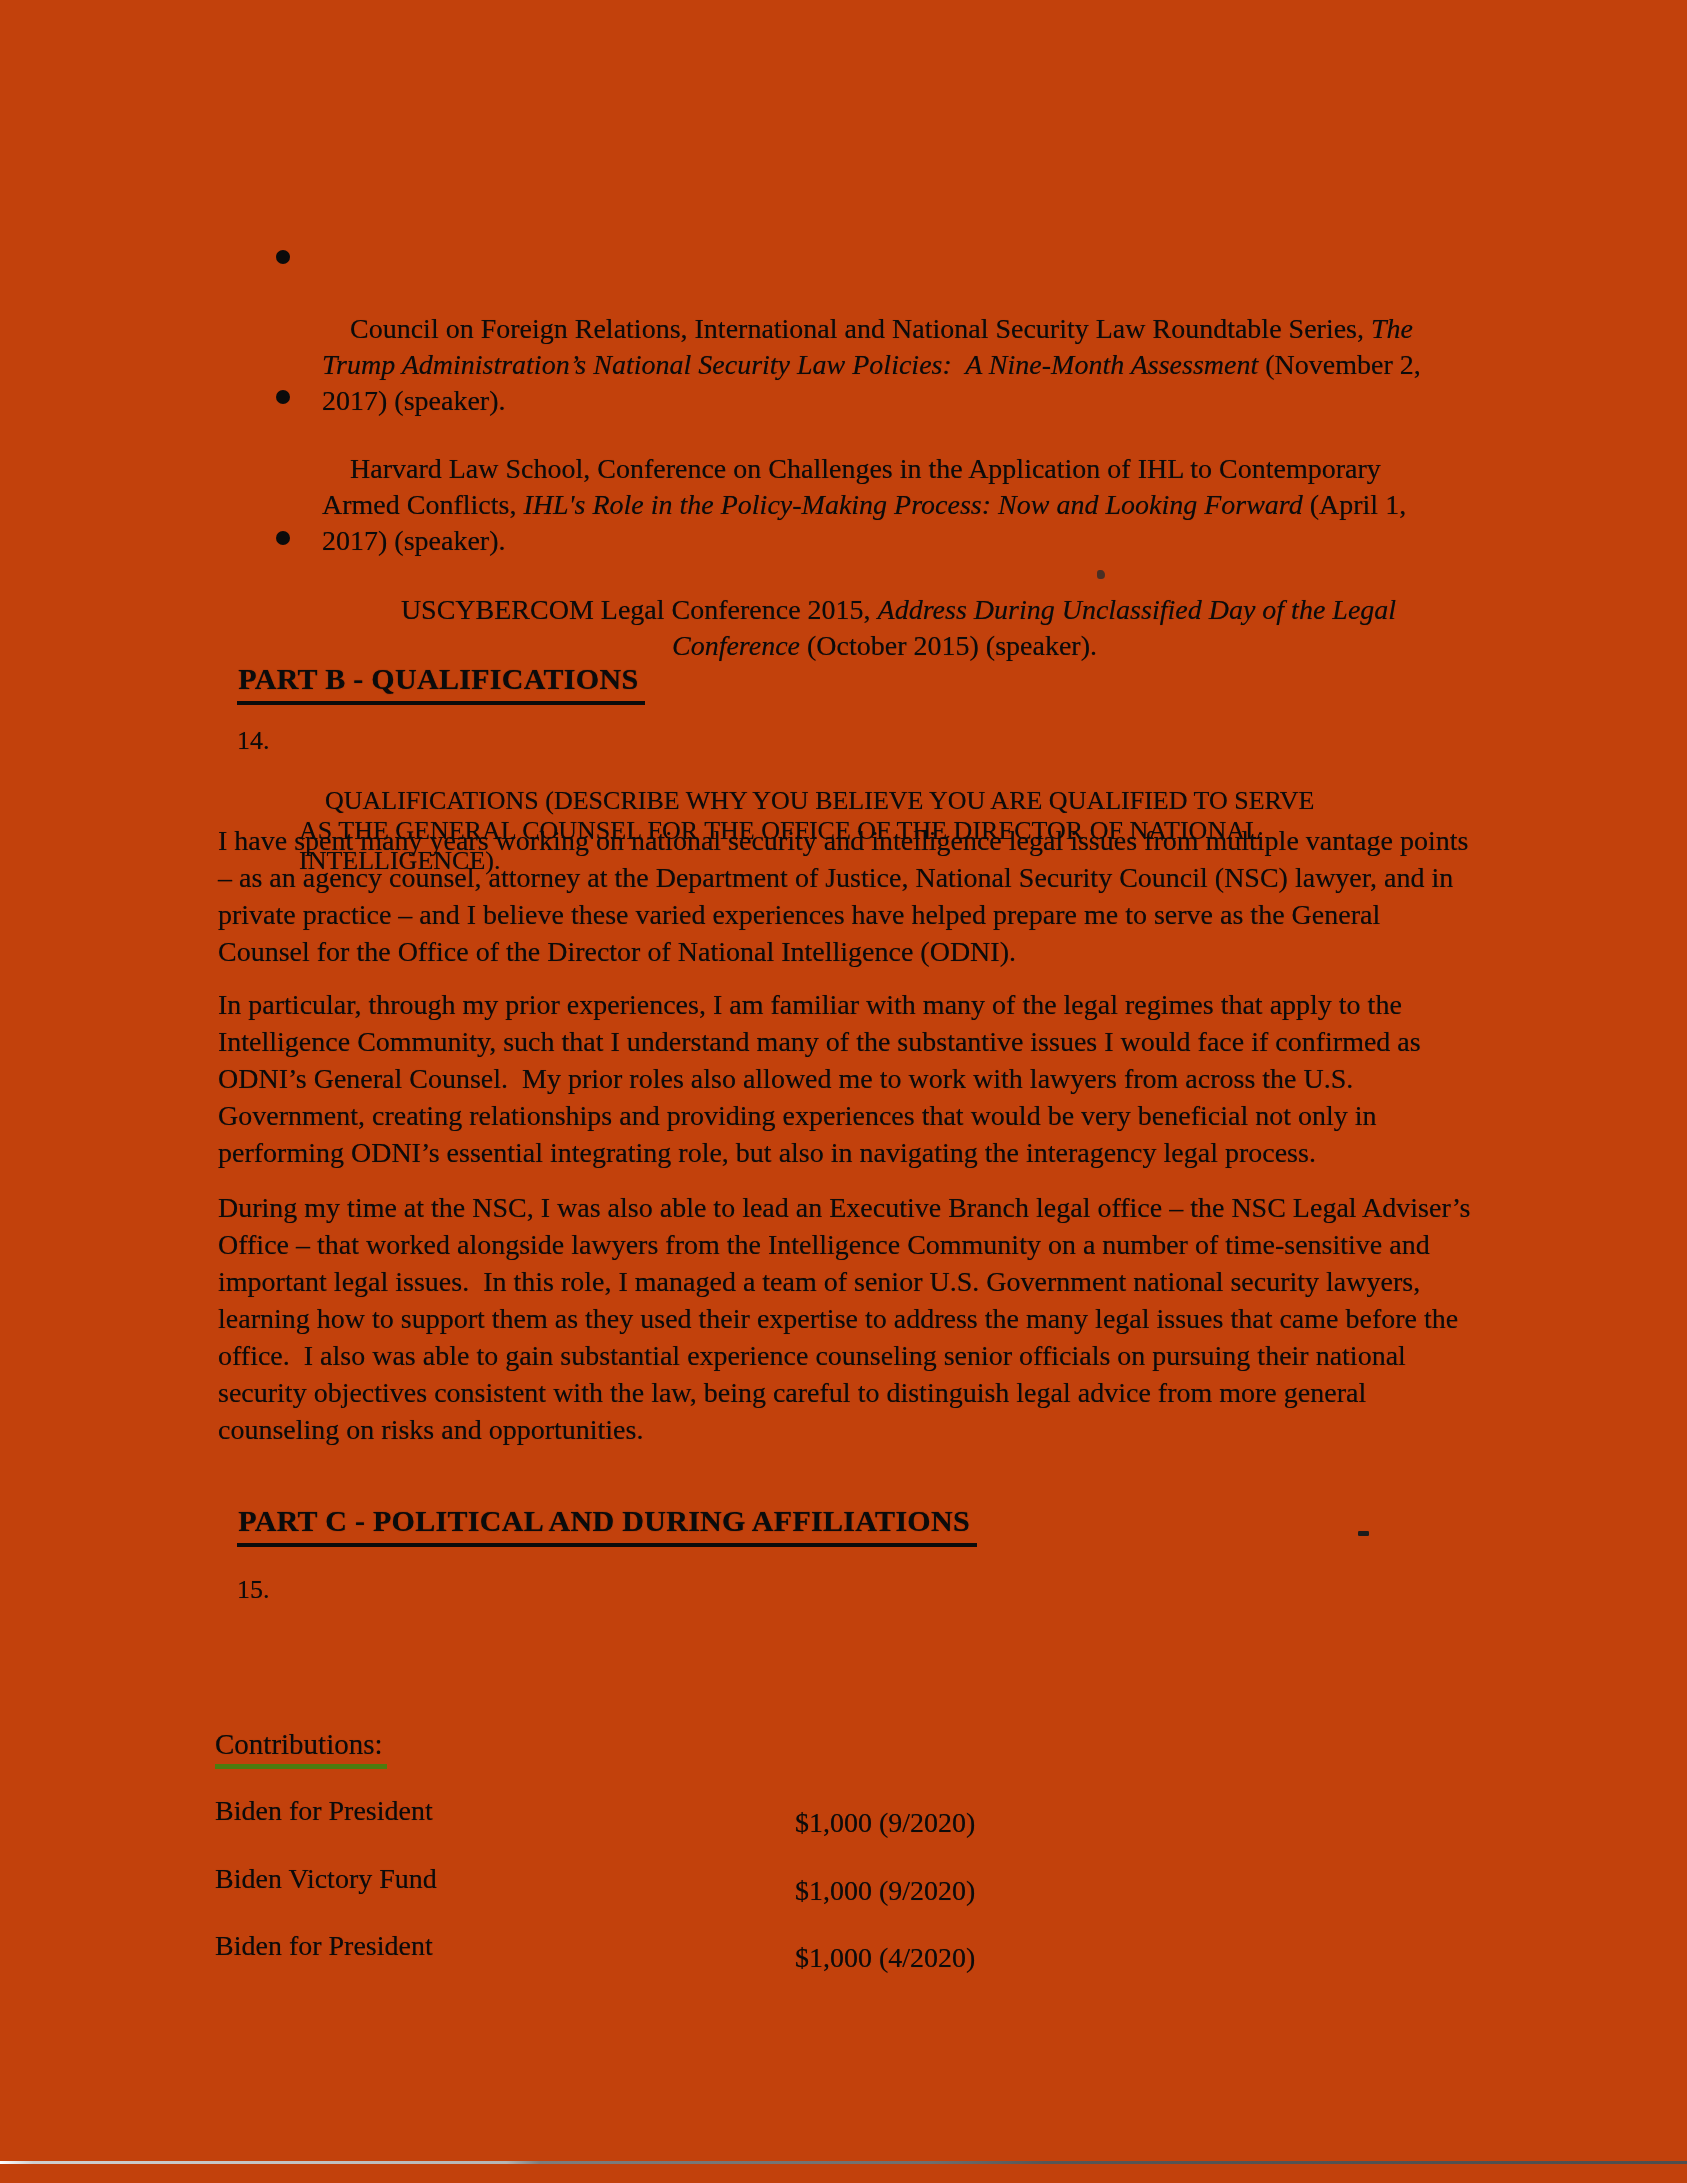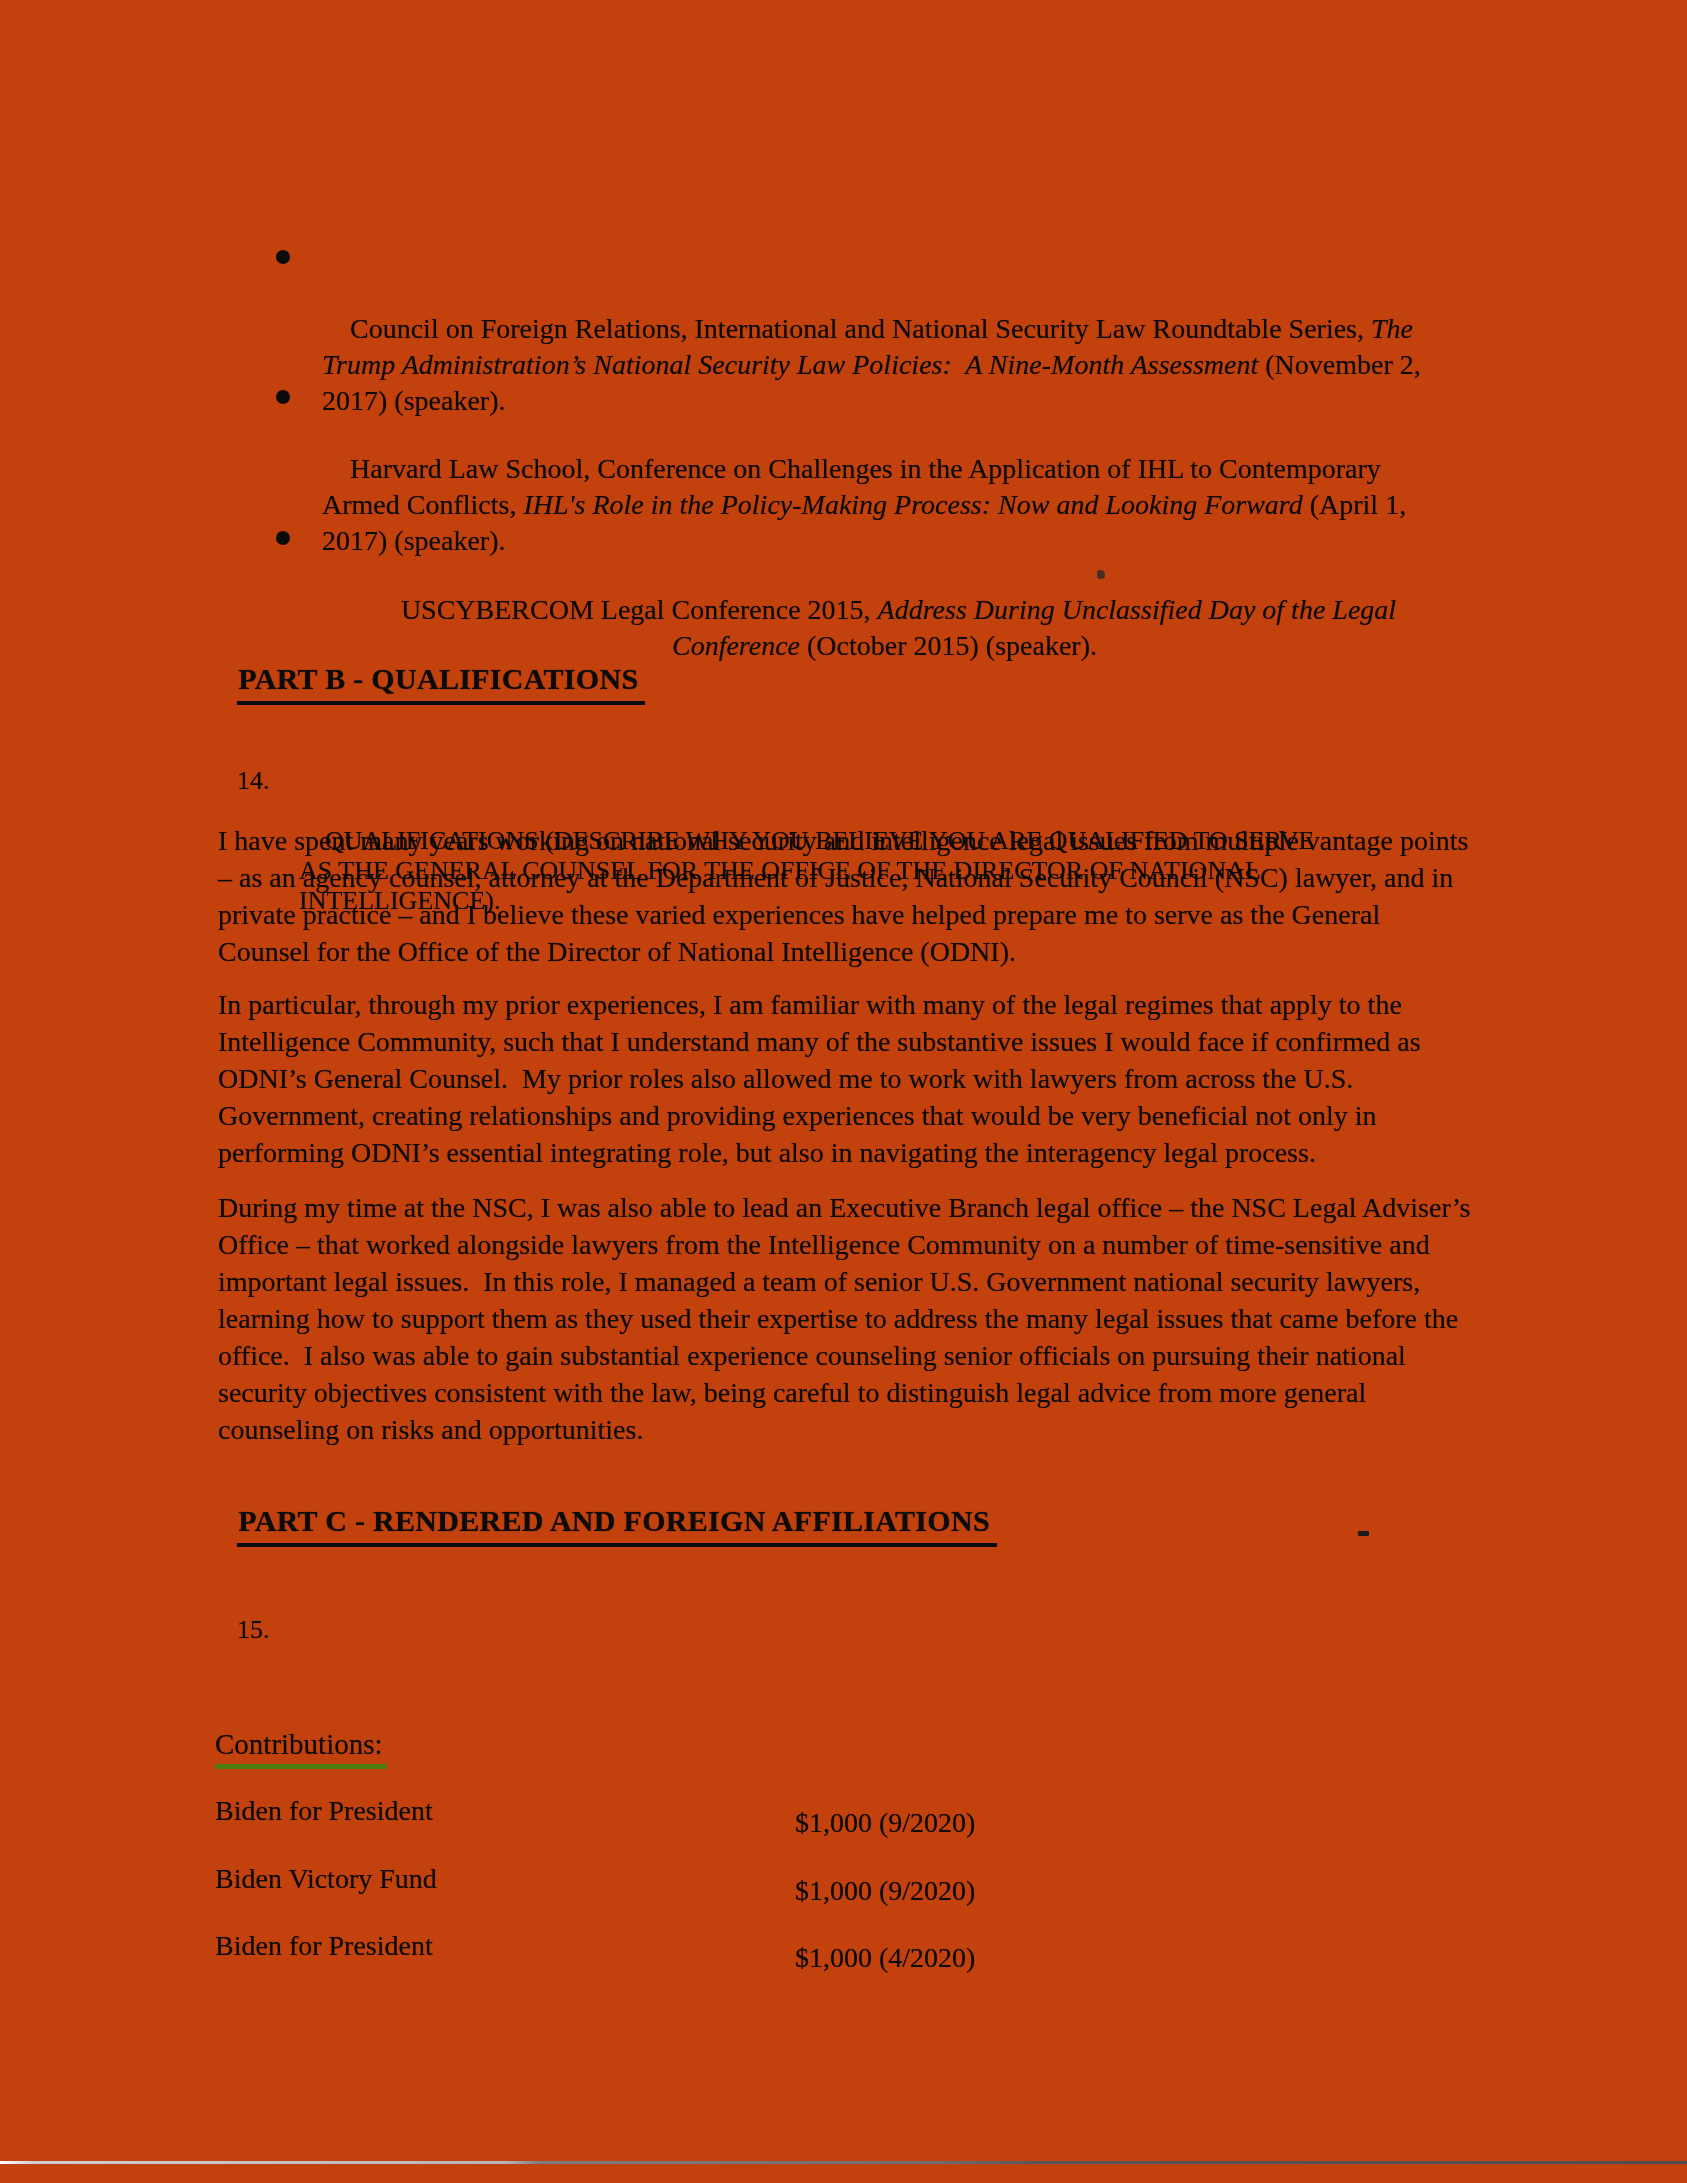--- a/index.html
+++ b/index.html
@@ -55,21 +55,20 @@
   }
 
   
   .q-item {
     width: 1085px;
     padding-left: 62px;
     box-sizing: border-box;
     font-size: 26px;
     line-height: 30px;
     white-space: pre-wrap;
-    margin-top: 40px;
   }
   .q-num {
     position: absolute;
     left: 0;
     top: 0;
   }
 
   
   .body-para {
     left: 218px;
@@ -159,21 +158,21 @@
   <div class="abs q-item" style="left:237px; top:726px;">
     <span class="q-num">14.</span>
     <span>QUALIFICATIONS (DESCRIBE WHY YOU BELIEVE YOU ARE QUALIFIED TO SERVE AS THE GENERAL COUNSEL FOR THE OFFICE OF THE DIRECTOR OF NATIONAL INTELLIGENCE).</span>
   </div>
 
   <p class="abs body-para" style="top:822px;">I have spent many years working on national security and intelligence legal issues from multiple vantage points – as an agency counsel, attorney at the Department of Justice, National Security Council (NSC) lawyer, and in private practice – and I believe these varied experiences have helped prepare me to serve as the General Counsel for the Office of the Director of National Intelligence (ODNI).</p>
   <p class="abs body-para" style="top:986px;">In particular, through my prior experiences, I am familiar with many of the legal regimes that apply to the Intelligence Community, such that I understand many of the substantive issues I would face if confirmed as ODNI’s General Counsel.  My prior roles also allowed me to work with lawyers from across the U.S. Government, creating relationships and providing experiences that would be very beneficial not only in performing ODNI’s essential integrating role, but also in navigating the interagency legal process.</p>
   <p class="abs body-para" style="top:1189px;">During my time at the NSC, I was also able to lead an Executive Branch legal office – the NSC Legal Adviser’s Office – that worked alongside lawyers from the Intelligence Community on a number of time-sensitive and important legal issues.  In this role, I managed a team of senior U.S. Government national security lawyers, learning how to support them as they used their expertise to address the many legal issues that came before the office.  I also was able to gain substantial experience counseling senior officials on pursuing their national security objectives consistent with the law, being careful to distinguish legal advice from more general counseling on risks and opportunities.</p>
 
   <div class="abs section-heading" style="left:237px; top:1504px;">
-    <span class="hu">PART C - RENDERED AND FOREIGN AFFILIATIONS</span>
+    <span class="hu">PART C - POLITICAL AND DURING AFFILIATIONS</span>
   </div>
 
   <div class="abs q-item" style="left:237px; top:1575px;">
     <span class="q-num">15.</span>
   </div>
 
   <div class="abs contrib-heading" style="top:1728px;">
     <span class="hu2">Contributions:</span>
   </div>
 

